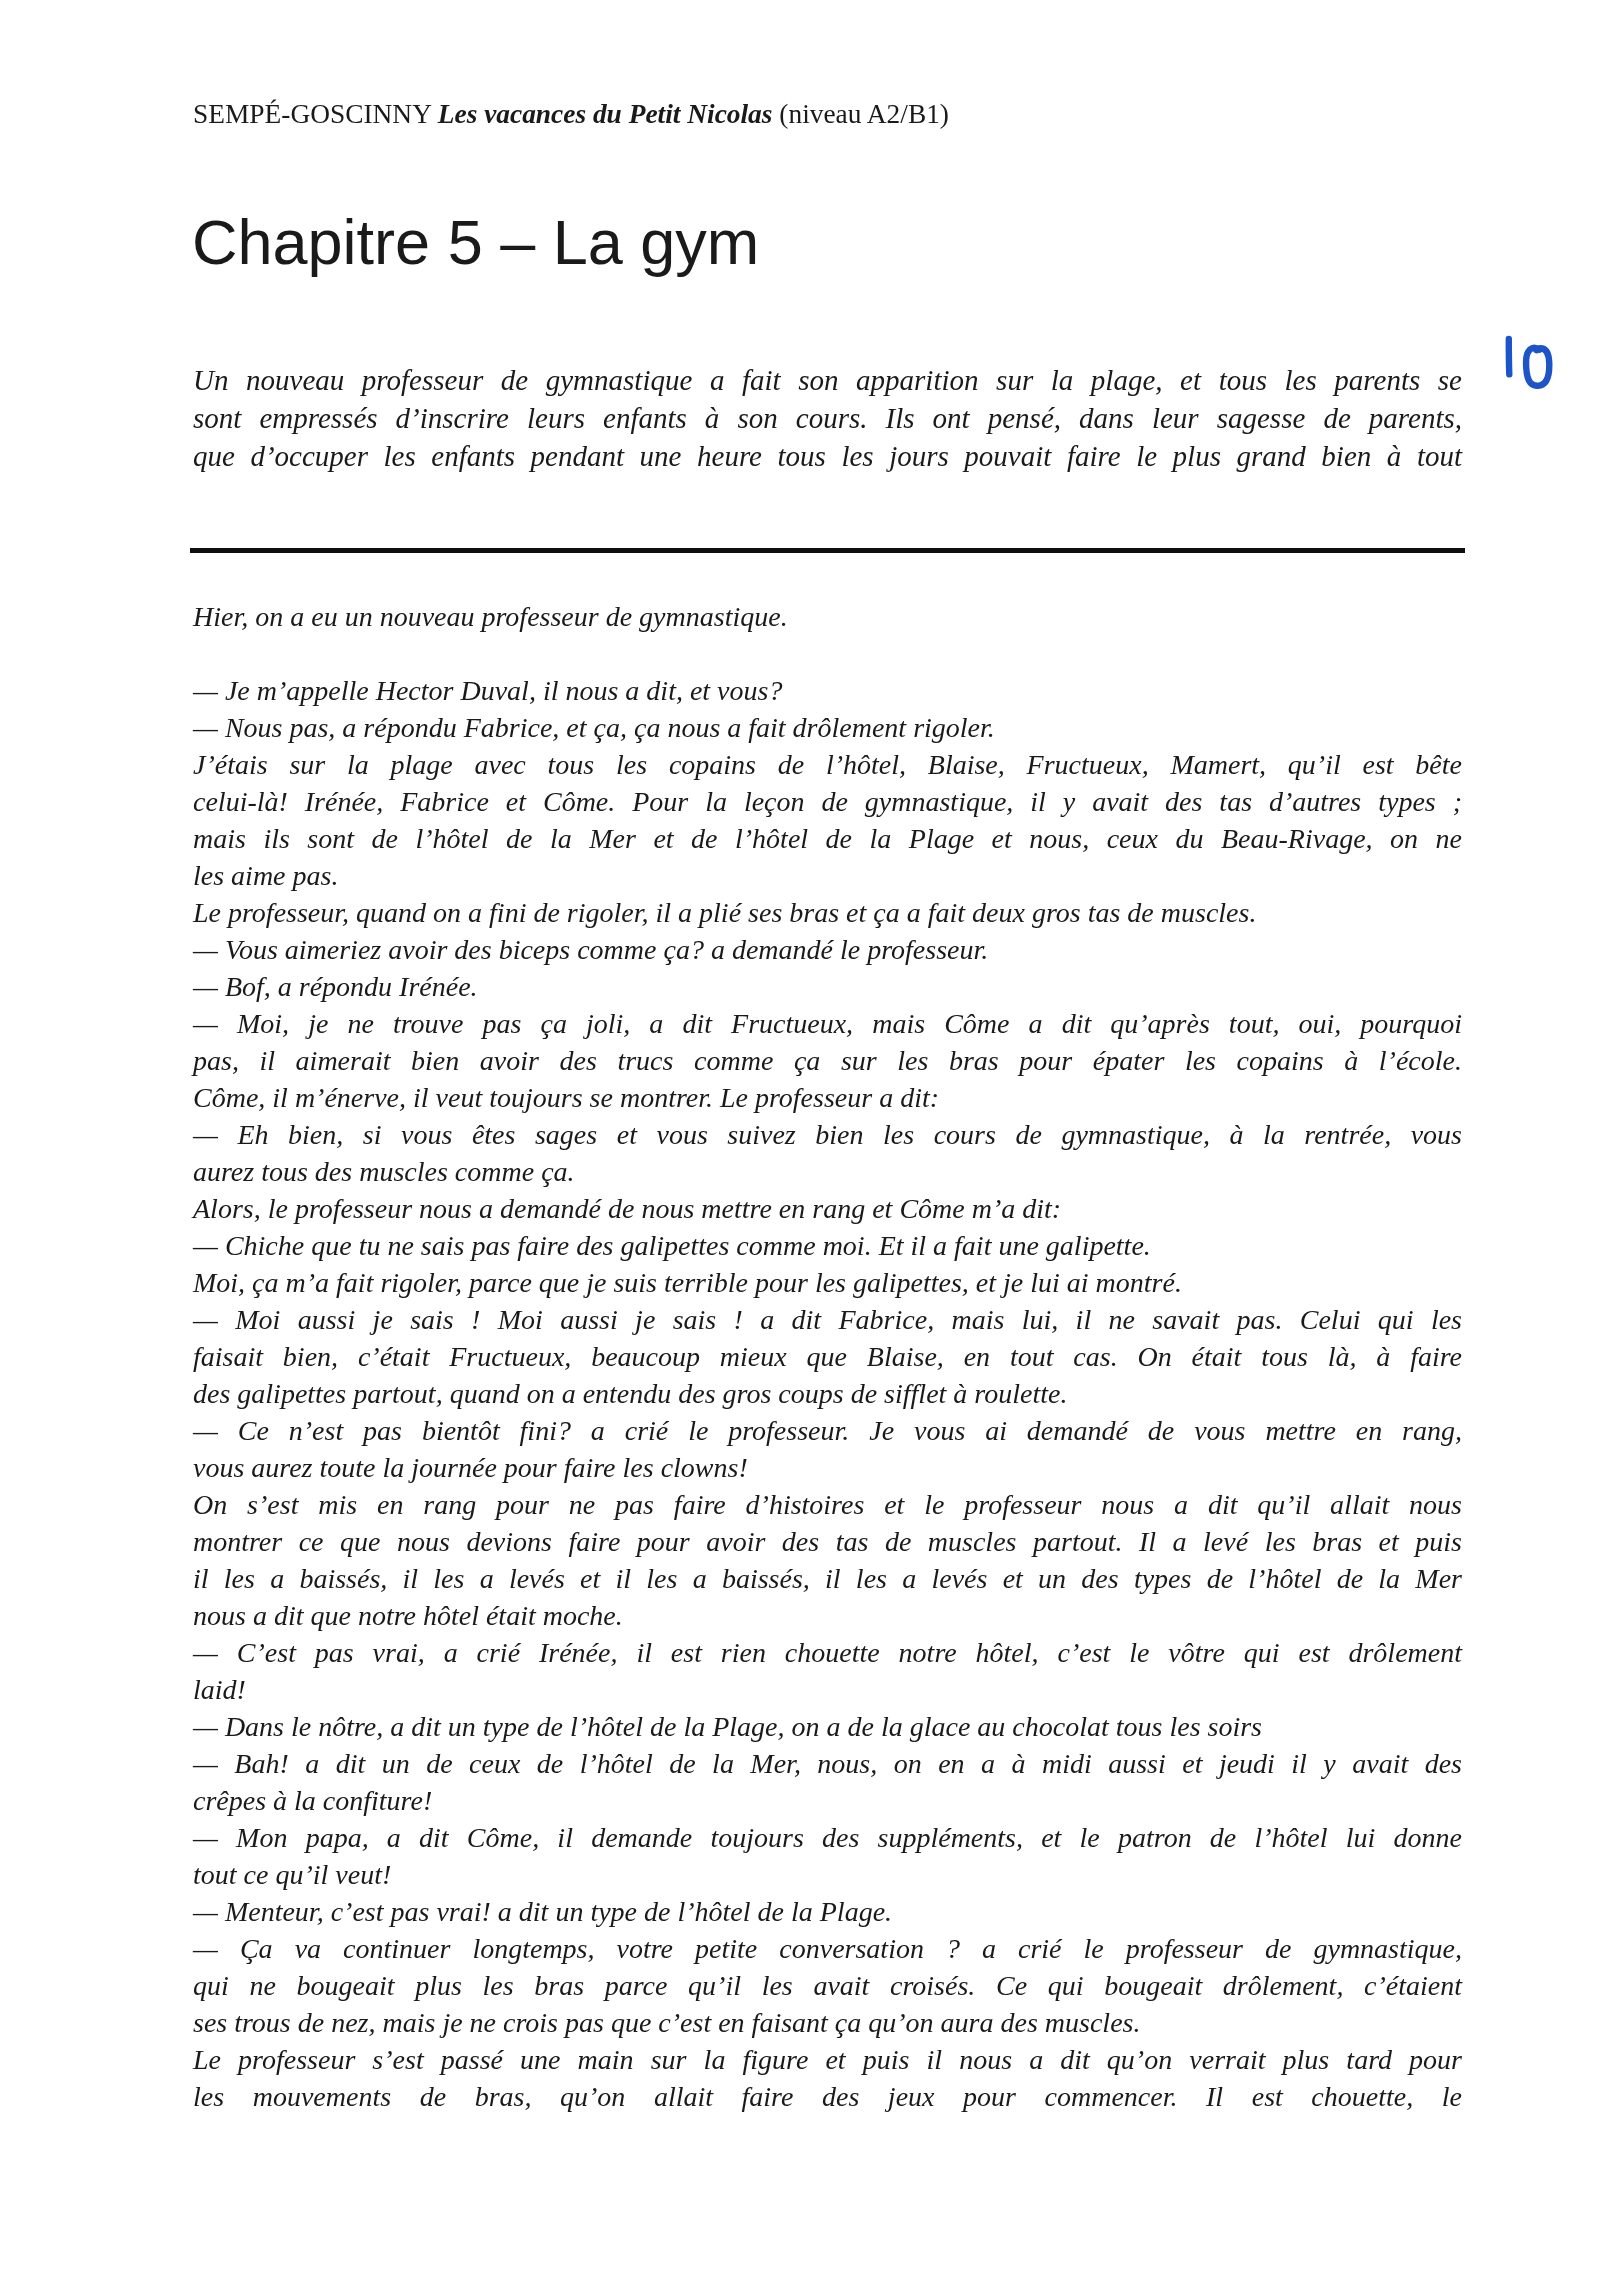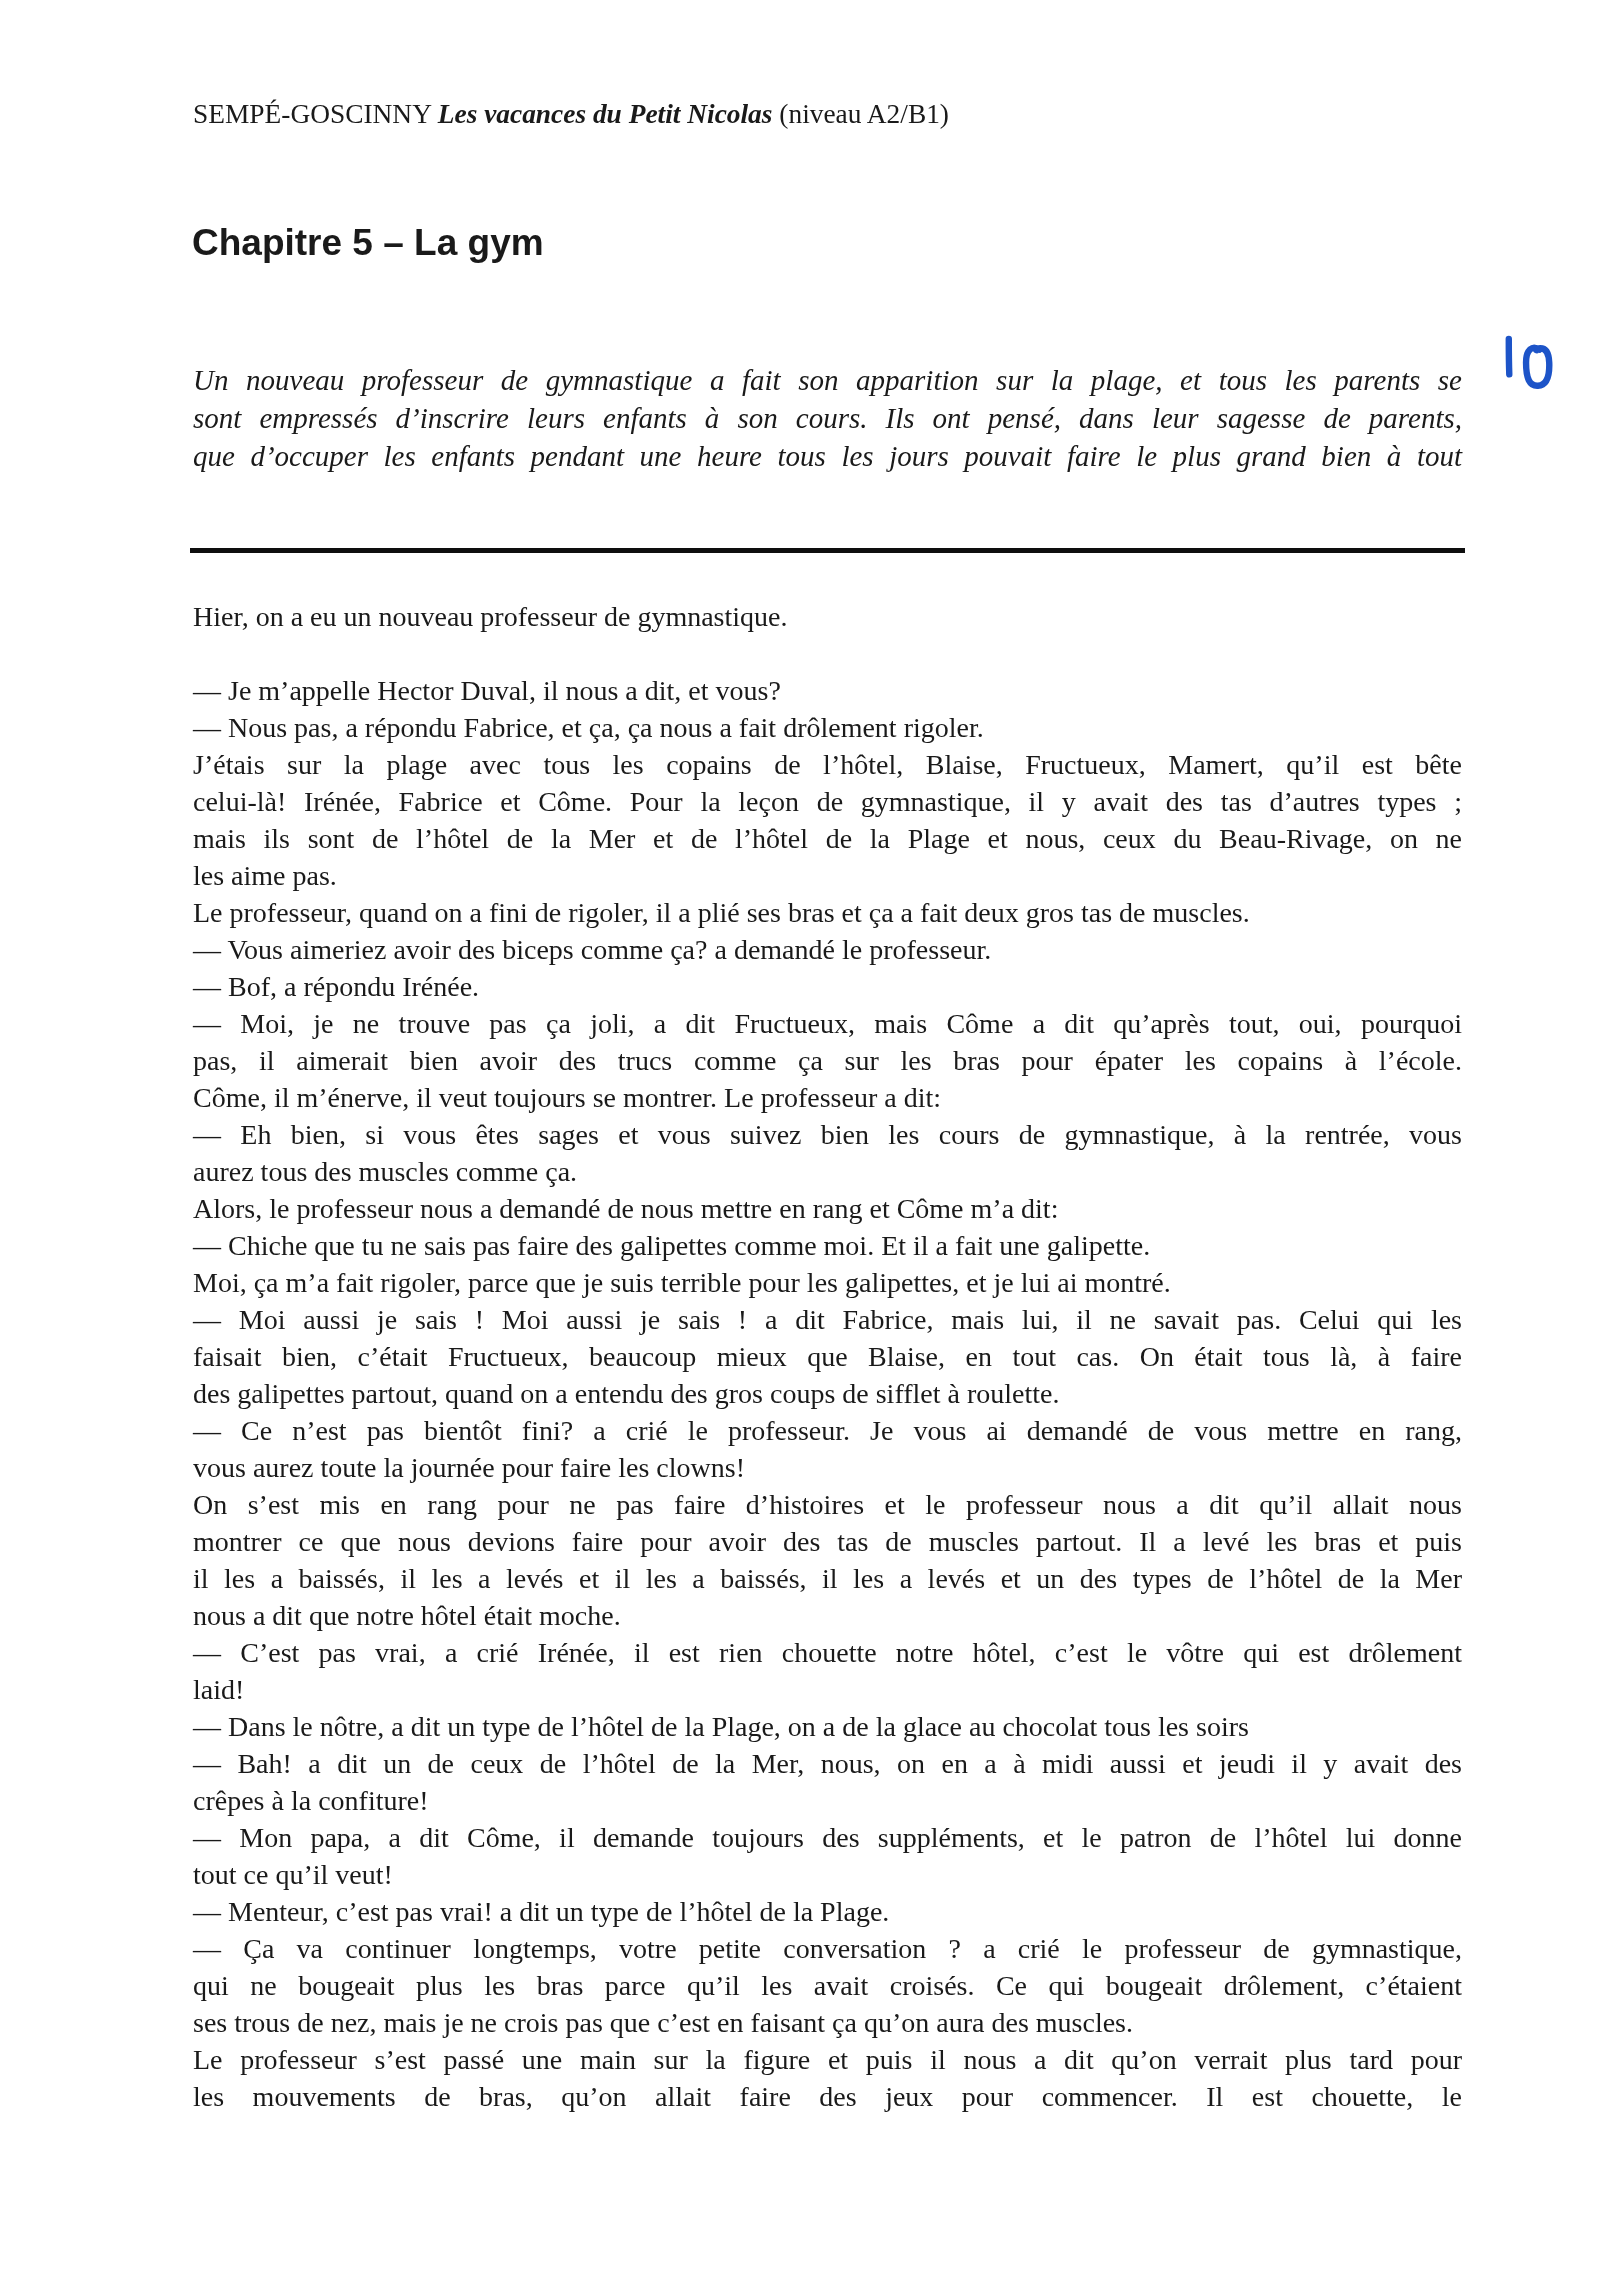--- a/index.html
+++ b/index.html
@@ -16,43 +16,43 @@
   #header-line {
     left: 193px; top: 98px;
     font-size: 27.4px; line-height: 33px;
     white-space: nowrap;
   }
   #header-line .book { font-weight: bold; font-style: italic; margin-top: 40px; }
 
   #chapter-title {
     left: 192px; top: 214px;
     font-family: "Liberation Sans", sans-serif;
-    font-weight: 700;
-    font-size: 37px; line-height: 57px;
+    font-weight: 400;
+    font-size: 63px; line-height: 57px;
     letter-spacing: 0px;
     white-space: nowrap;
   }
 
   #grade-annotation { left: 1494px; top: 329px; width: 71px; height: 71px; }
 
   #intro {
     left: 193px; top: 361px; width: 1269px;
     font-style: italic;
     font-size: 29px; line-height: 38px;
   }
 
   #section-divider {
     left: 190px; top: 548px;
     width: 1275px; height: 4.9px;
     background: #0e0e0e;
   }
 
   #body-text {
     left: 193px; top: 598px; width: 1269px;
-    font-size: 28px; line-height: 37px;
+    font-size: 28px; line-height: 37px; font-style: italic;
   }
 
   .line { text-align: justify; min-height: 37px; }
   #intro .line { min-height: 38px; }
   .line.stretch { text-align-last: justify; }
   .line.blank { text-align-last: auto; }
 </style>
 </head>
 <body style="color: rgb(26, 26, 26); background: rgb(255, 255, 255);">
 

